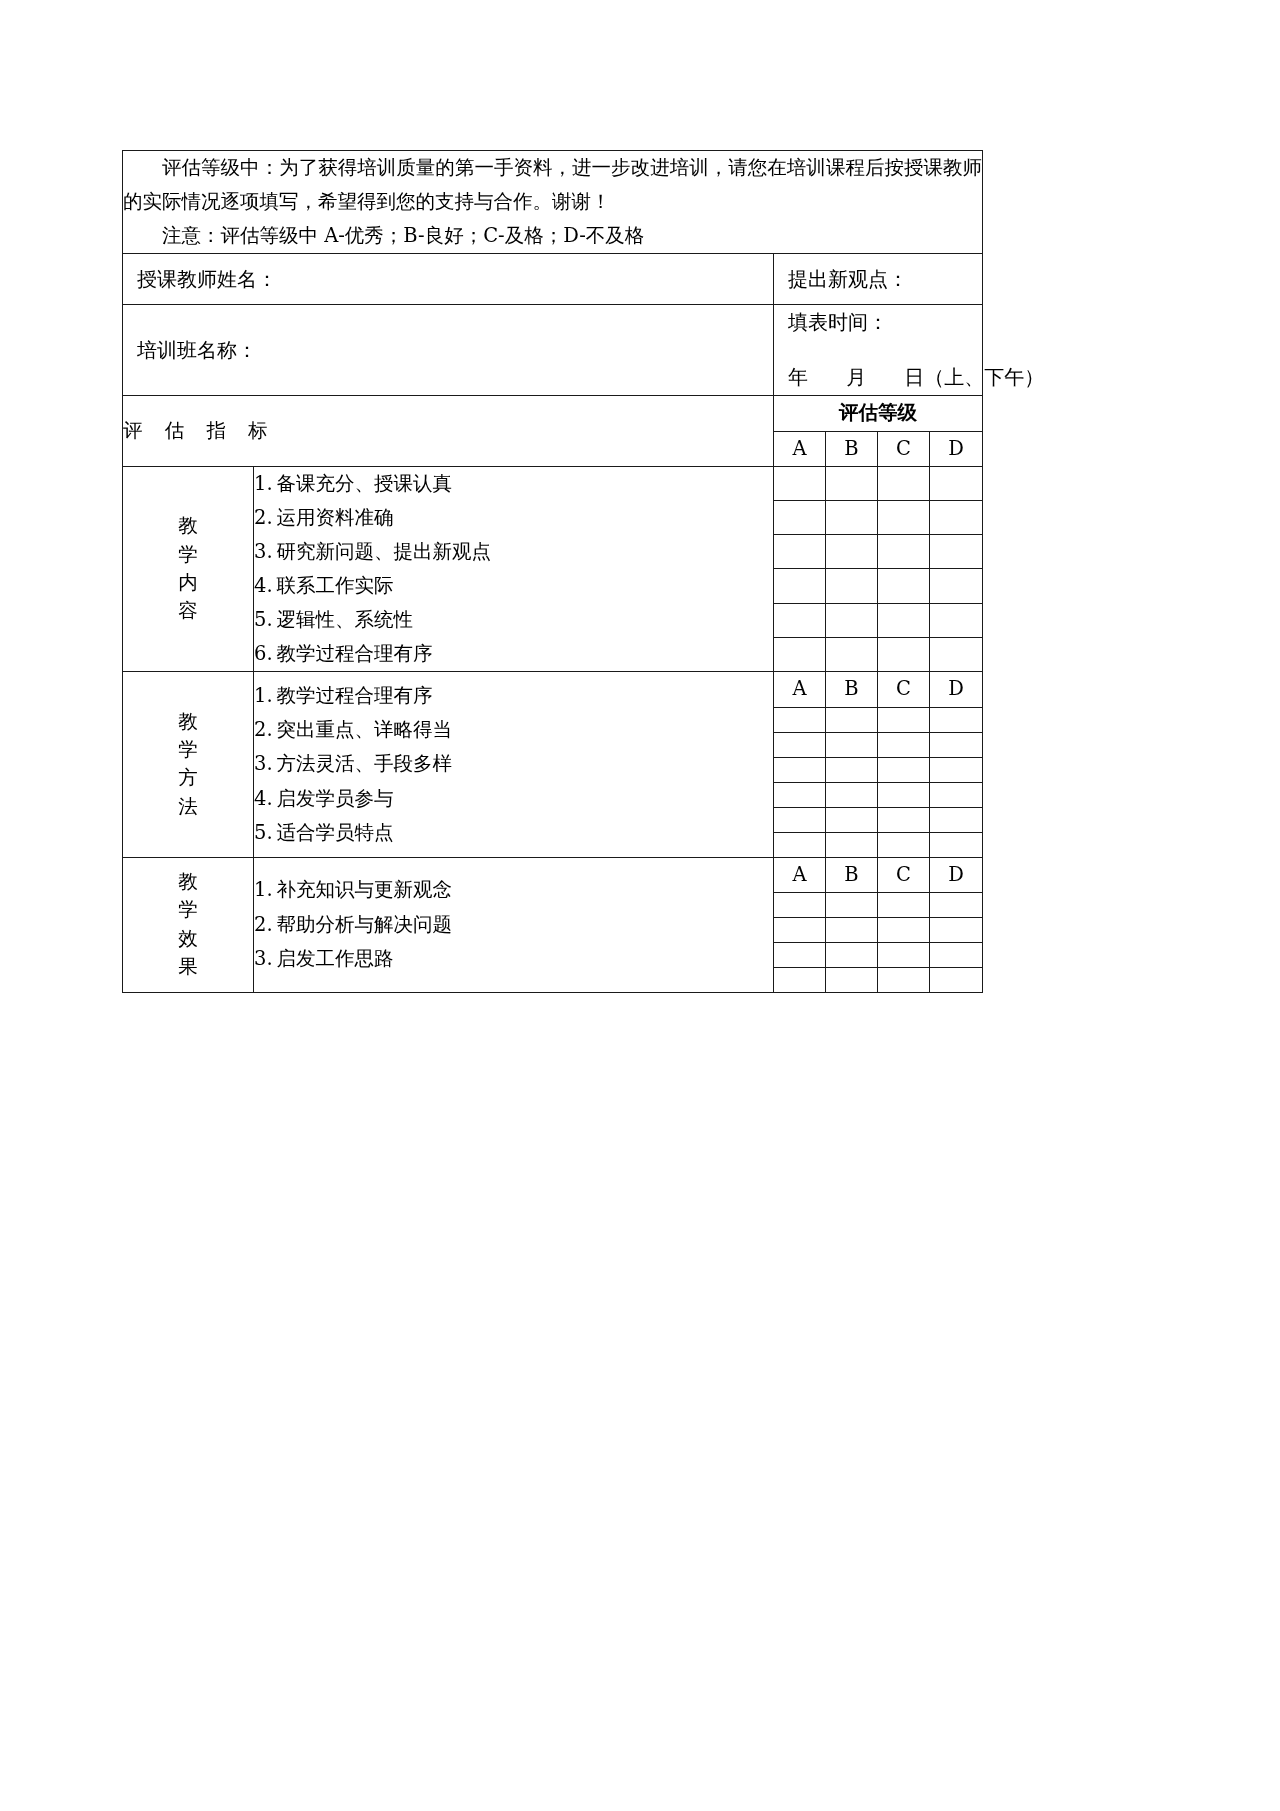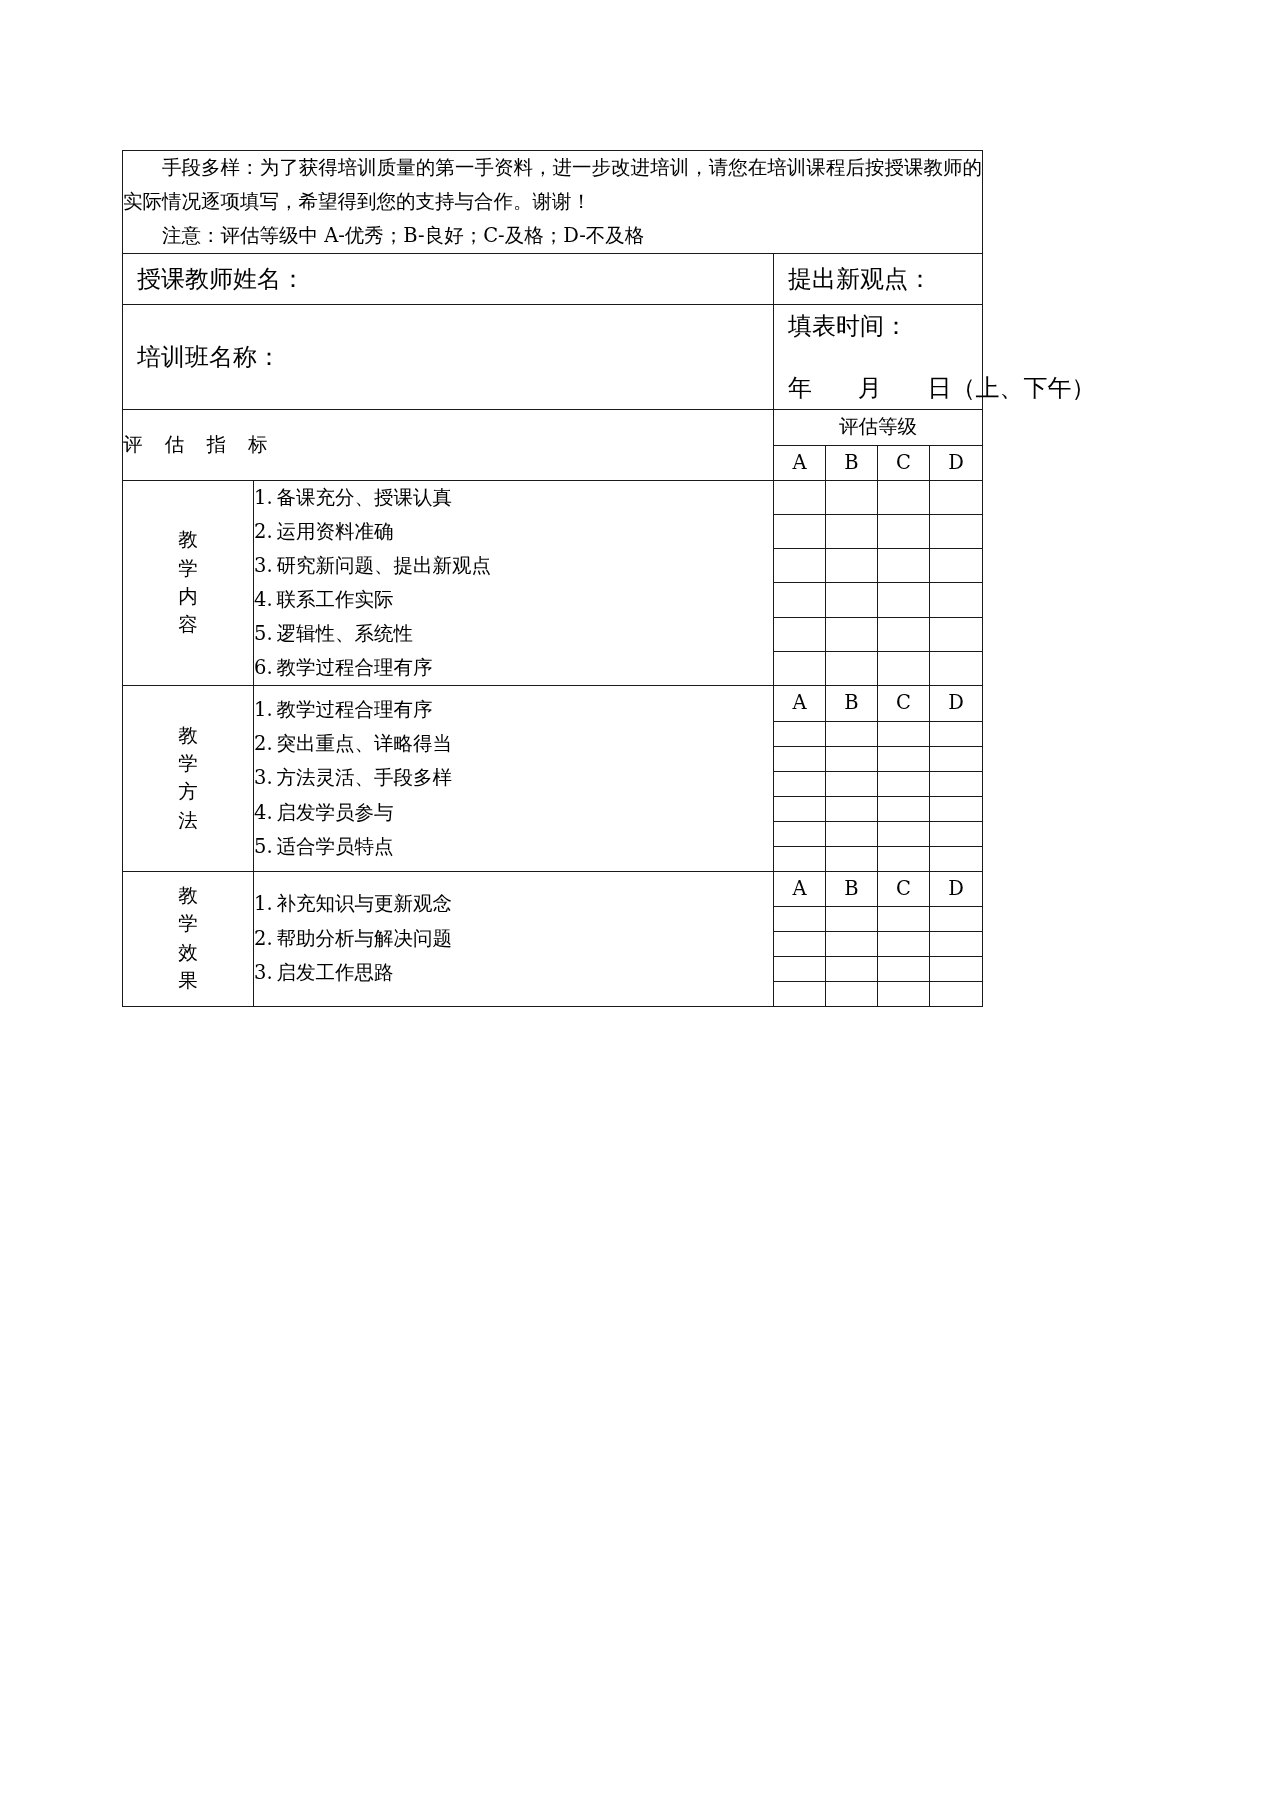--- a/index.html
+++ b/index.html
@@ -59,39 +59,40 @@
     line-height: 1.78;
     text-align: justify;
   }
   .instructions p { margin: 0; }
   .ind { text-indent: 2em; }
 
   
   .frow td {
     height: 50px;
     padding: 0 14px;
-    font-size: 24px;
+    font-size: 20px;
   }
   .date-line {
     display: inline-block;
     white-space: pre;
     margin-top: 20px;
   }
 
   
   .eval-head-left {
     font-size: 21px;
     letter-spacing: 8px;
     height: 60px;
     padding-left: 8px;
   }
   .eval-head-right {
     text-align: center;
     font-size: 20px;
     height: 28px;
+    font-weight: bold;
   }
   .grade-cell {
     text-align: center;
     font-size: 19px;
     height: 30px;
     font-family: "DejaVu Serif", "Liberation Serif", serif;
   }
 
   
   .sec-label {
@@ -133,21 +134,21 @@
       <col style="width:520px">
       <col style="width:52px">
       <col style="width:52px">
       <col style="width:52px">
       <col style="width:53px">
     </colgroup>
     <tbody>
 
       <tr>
         <td colspan="6" class="instructions">
-          <p class="ind">手段多样：为了获得培训质量的第一手资料，进一步改进培训，请您在培训课程后按授课教师的实际情况逐项填写，希望得到您的支持与合作。谢谢！</p>
+          <p class="ind">评估等级中：为了获得培训质量的第一手资料，进一步改进培训，请您在培训课程后按授课教师的实际情况逐项填写，希望得到您的支持与合作。谢谢！</p>
           <p class="ind">注意：评估等级中 A-优秀；B-良好；C-及格；D-不及格</p>
         </td>
       </tr>
 
       <tr class="frow">
         <td colspan="2">
           <span>授课教师姓名：</span><span></span>
         </td>
         <td colspan="4">
           <span>提出新观点：</span><span></span>

